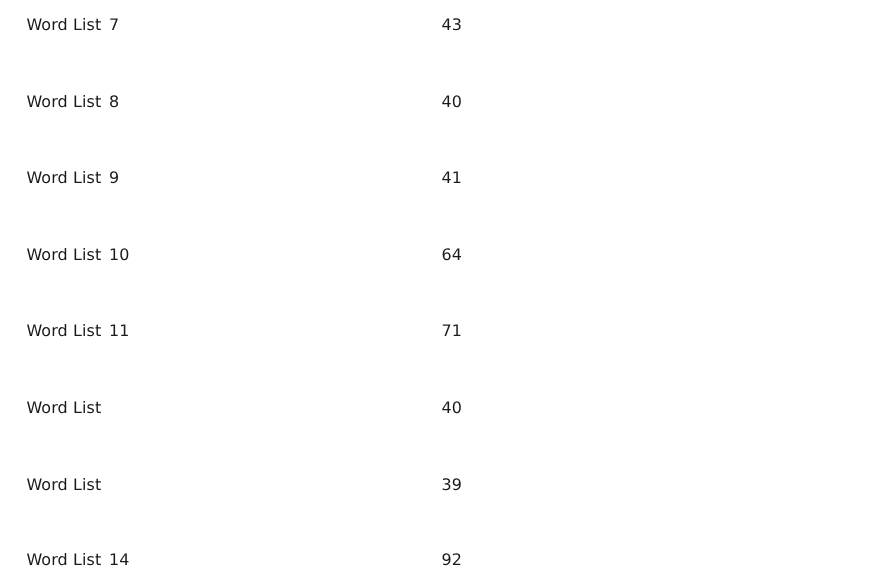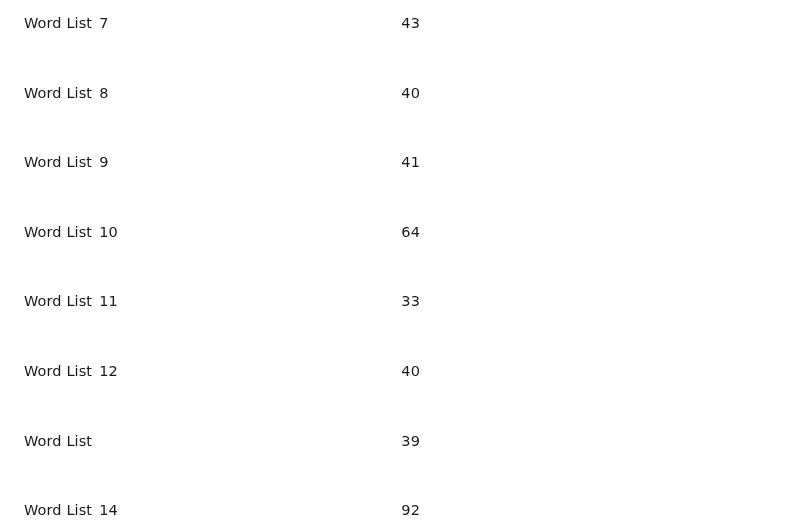--- a/index.html
+++ b/index.html
@@ -120,26 +120,25 @@
       <span class="entry-title">Word List</span>
       <span class="entry-number-label">10</span>
       <span class="leader"></span>
       <span class="entry-page">64</span>
     </div>
 
     <div class="toc-entry">
       <span class="entry-title">Word List</span>
       <span class="entry-number-label">11</span>
       <span class="leader"></span>
-      <span class="entry-page">33</span>
+      <span class="entry-page">71</span>
     </div>
 
     <div class="toc-entry">
       <span class="entry-title">Word List</span>
-      <span class="entry-number-label">12</span>
       <span class="leader"></span>
       <span class="entry-page">40</span>
     </div>
 
     <div class="toc-entry">
       <span class="entry-title">Word List</span>
       <span class="leader"></span>
       <span class="entry-page">39</span>
     </div>
 

